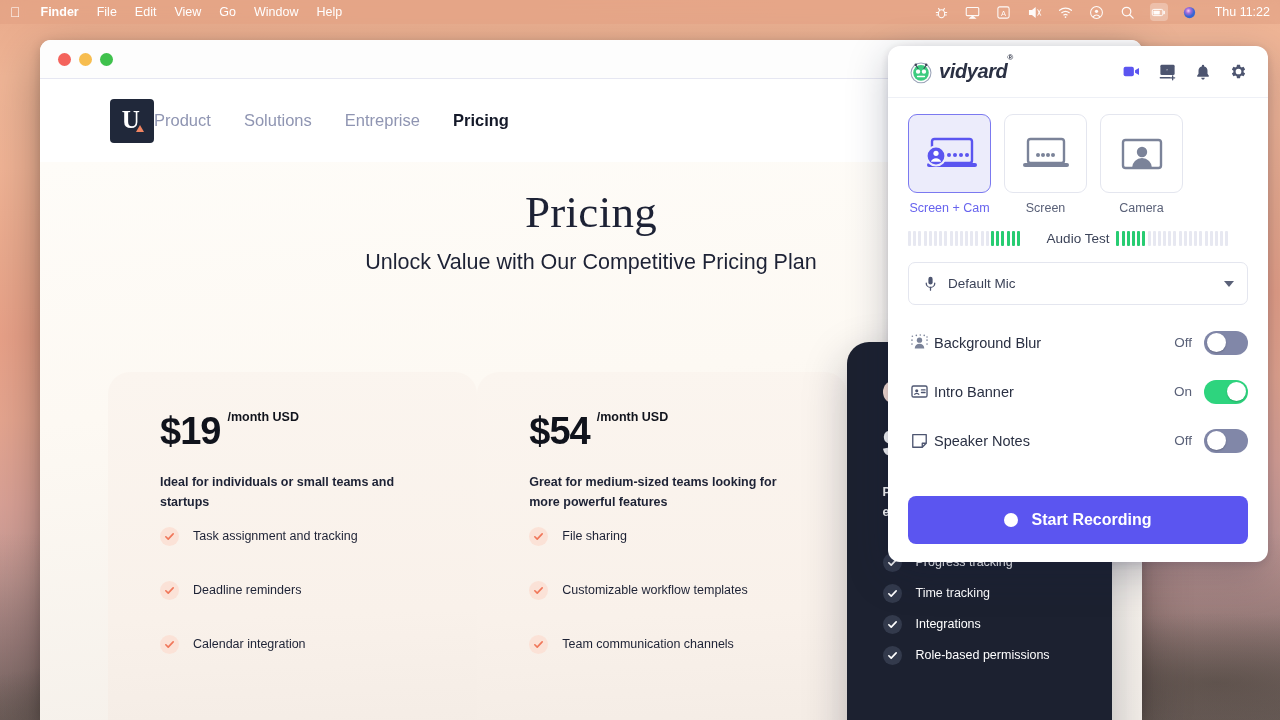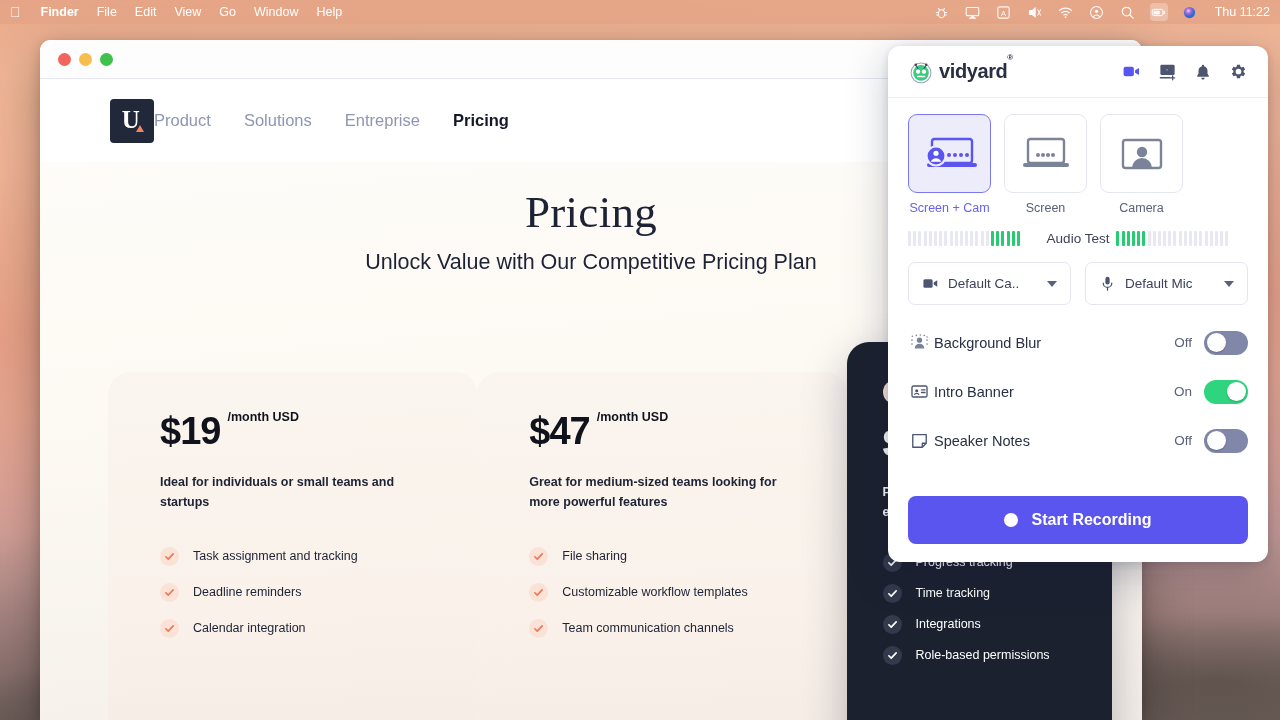--- a/index.html
+++ b/index.html
@@ -161,21 +161,21 @@
   .card.dark .price .amount { color: #fff; }
   .price .per {
     font-size: 12.5px; font-weight: 700; margin-left: 7px; color: #10131c;
   }
   .card.dark .price .per { color: #fff; }
   .desc {
     margin-top: 20px; font-size: 12.5px; font-weight: 700;
     line-height: 1.58; color: #1d2235;
   }
   .card.dark .desc { color: #fff; margin-top: 18px; }
-  .feats { margin-top: 34px; display: flex; flex-direction: column; gap: 17px; }
+  .feats { margin-top: 14px; display: flex; flex-direction: column; gap: 35px; }
   .card.dark .feats { margin-top: 30px; gap: 12px; }
   .feat { display: flex; align-items: center; gap: 14px; }
   .chk {
     width: 19px; height: 19px; border-radius: 50%;
     background: #fbe2d7; flex: 0 0 auto;
     display: flex; align-items: center; justify-content: center;
   }
   .chk svg { width: 11px; height: 11px; }
   .card.dark .chk { background: #333a4c; }
   .feat span { font-size: 12.5px; color: #1d2235; white-space: nowrap; }
@@ -188,20 +188,21 @@
     background: #fff; border-radius: 12px;
     box-shadow: 0 12px 40px rgba(25,30,60,.26), 0 2px 10px rgba(25,30,60,.14);
     z-index: 100;
     display: flex; flex-direction: column;
     overflow: hidden;
   }
   #vy-head {
     height: 52px; display: flex; 
     padding: 0 20px; border-bottom: 1px solid #eef0f6;
     flex: 0 0 auto;
+    font-style: italic;
   }
   #vy-logo { display: flex; align-items: center; gap: 5px; }
   .vy-word {
     font-size: 20px; font-weight: 700; color: #2a3043;
     letter-spacing: -.4px; position: relative;
   }
   .vy-word sup { font-size: 8px; top: -10px; position: relative; }
   #vy-head-icons { margin-left: auto; display: flex; align-items: center; gap: 17px; }
   .vy-hi { cursor: pointer; display: flex; align-items: center; }
 
@@ -419,21 +420,21 @@
                 </svg>
               </span>
             <span>Calendar integration</span>
           </div>
         </div>
 
       </div>
 
       <div class="card light second">
         <div class="price">
-          <span class="amount">$47</span>
+          <span class="amount">$54</span>
           <span class="per">/month USD</span>
         </div>
         <div class="desc">Great for medium-sized teams looking for more powerful features</div>
         <div class="feats">
           <div class="feat">
             <span class="chk">
                 <svg viewBox="0 0 12 12" fill="none" stroke="#f0775a" stroke-width="1.8" stroke-linecap="round" stroke-linejoin="round">
                   <path d="M2 6.3l2.6 2.6L10 3.2"></path>
                 </svg>
               </span>
@@ -642,28 +643,20 @@
         <span class="bar"></span>
         <span class="bar"></span>
         <span class="bar"></span>
         <span class="bar"></span>
       </div>
   </div>
 
   <div id="vy-selects">
     <div class="select">
       <svg width="17" height="17" viewBox="0 0 24 24" fill="#4d5570">
-          <rect x="2" y="6" width="13" height="12" rx="2.2"></rect>
-          <path d="M16.5 10.5l5-3v9l-5-3z"></path>
-        </svg>
-      <span class="txt">Default Ca..</span>
-      <span class="caret"></span>
-    </div>
-    <div class="select">
-      <svg width="17" height="17" viewBox="0 0 24 24" fill="#4d5570">
           <rect x="9" y="2.5" width="6" height="11" rx="3"></rect>
           <path d="M6 11.5a6 6 0 0012 0" fill="none" stroke="#4d5570" stroke-width="1.8" stroke-linecap="round"></path>
           <path d="M12 17.5v4" stroke="#4d5570" stroke-width="1.8" stroke-linecap="round"></path>
         </svg>
       <span class="txt">Default Mic</span>
       <span class="caret"></span>
     </div>
   </div>
 
   <div id="vy-toggles">

